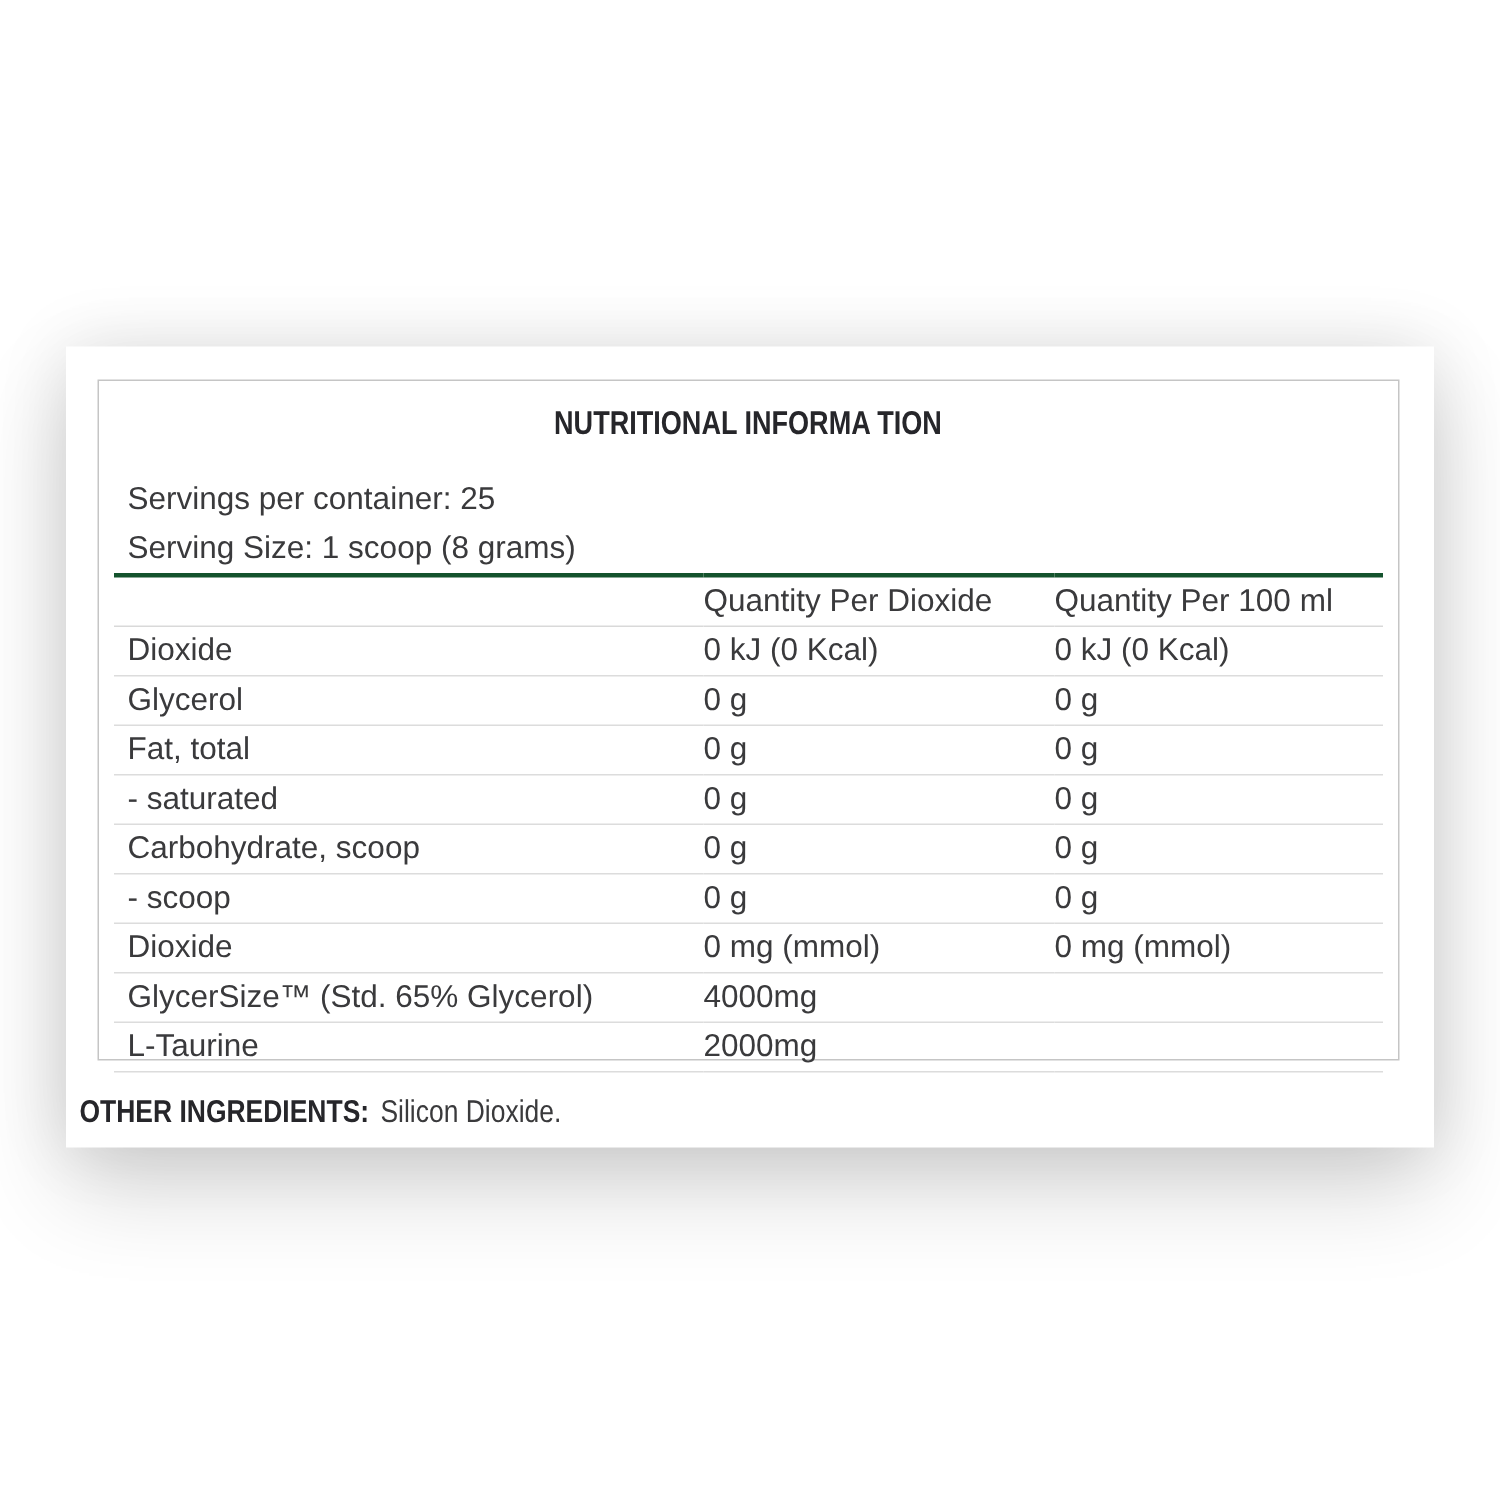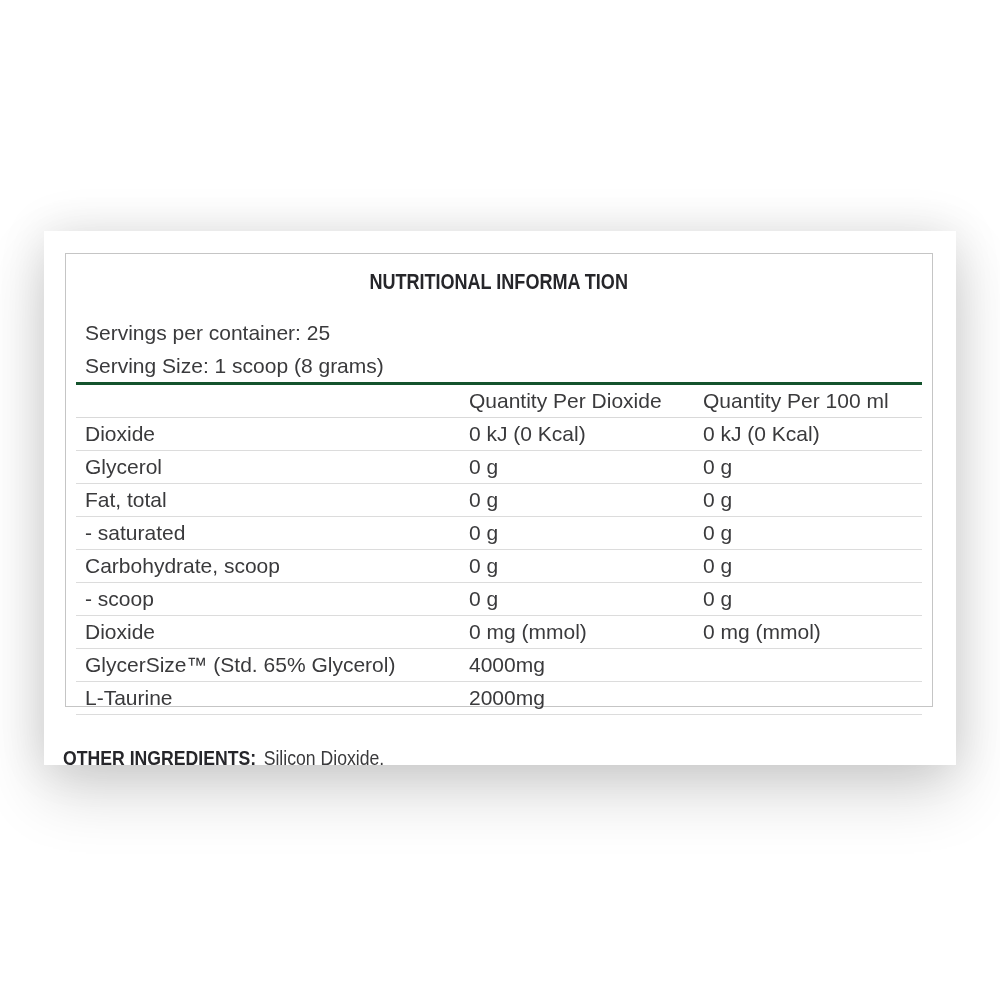--- a/index.html
+++ b/index.html
@@ -69,26 +69,25 @@
   .col-name  { width: 393px; }
   .col-serv  { width: 234px; }
   .col-100ml { width: 219px; }
   td.c1 { padding-left: 9px; }
   tr.r-servings td { border-bottom: none; }
   tr.r-servingsize td { border-bottom: 3px solid #14532d; }
   tr.r-head td { border-bottom: 1px solid #d9d9d9; height: 32px; }
   tr.r-data td { border-bottom: 1px solid #dcdcdc; height: 32px; }
   .other-line {
     position: absolute;
-    left: 19px;
+    left: 9px;
     top: 499px;
     font-size: 21px;
     color: #3a3a3c;
     white-space: nowrap;
-    margin-top: 16px;
   }
   .other-inner {
     display: inline-block;
     transform: scaleX(0.84);
     transform-origin: 0 50%;
   }
   .other-label {
     font-weight: bold;
     color: #26262a;
   }

